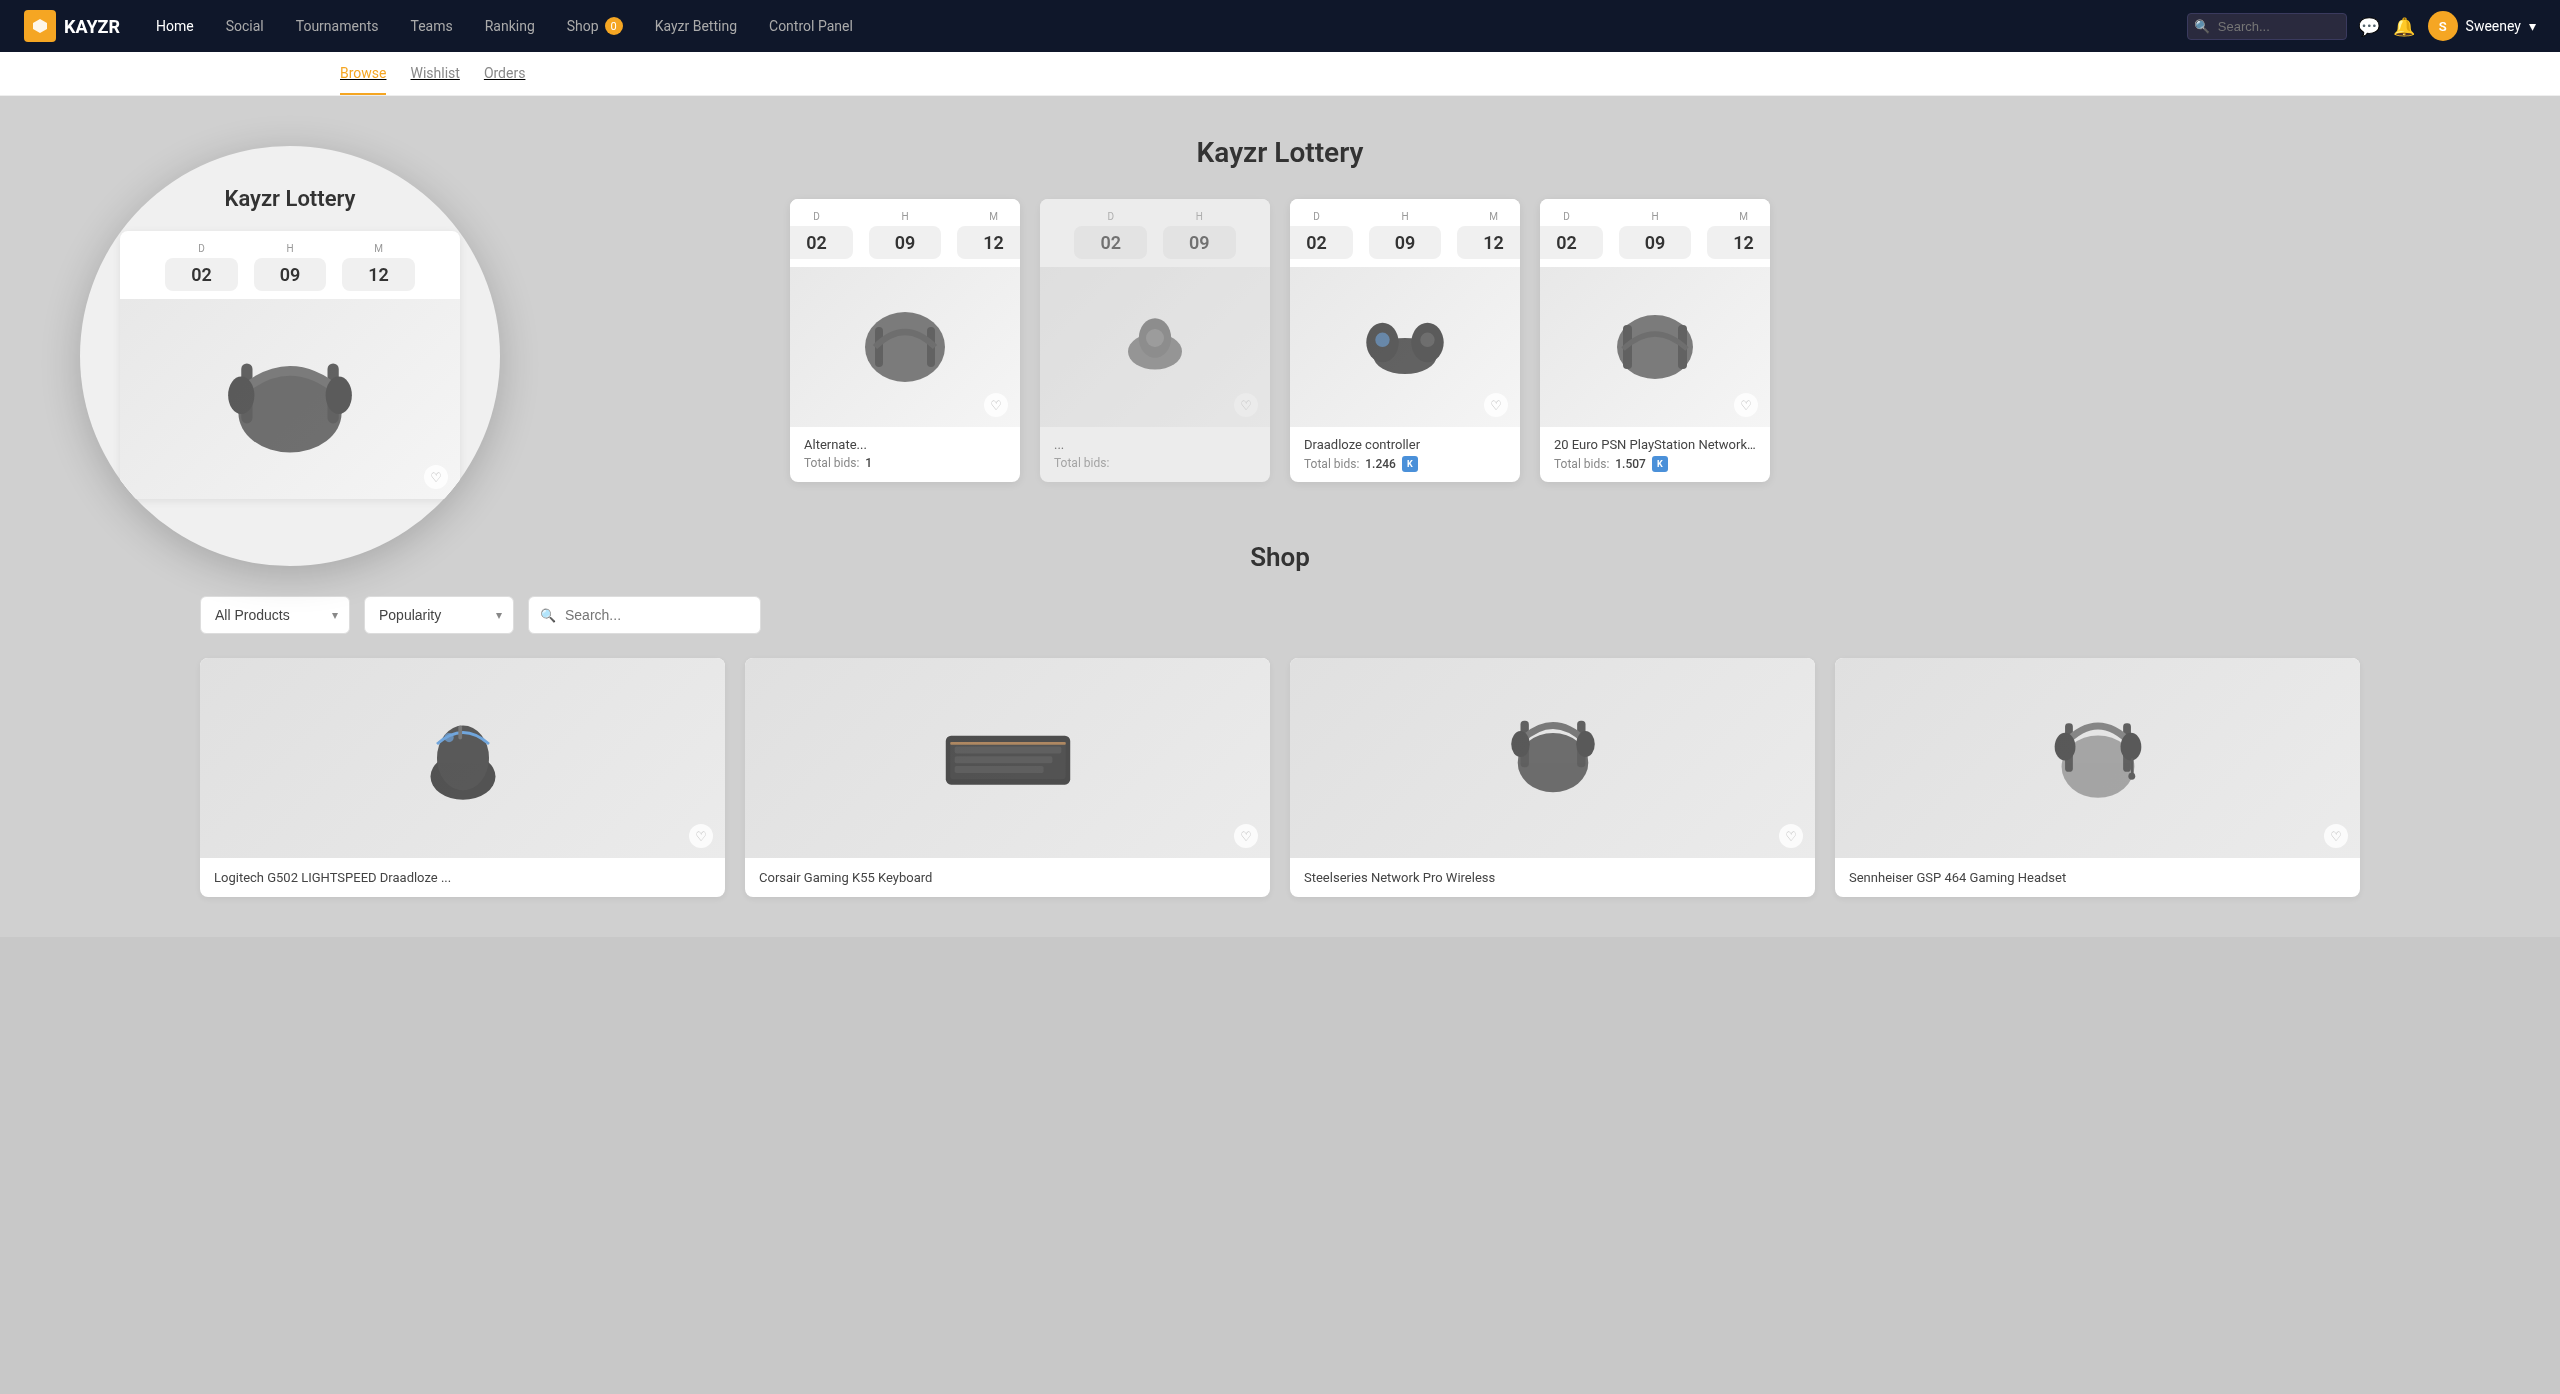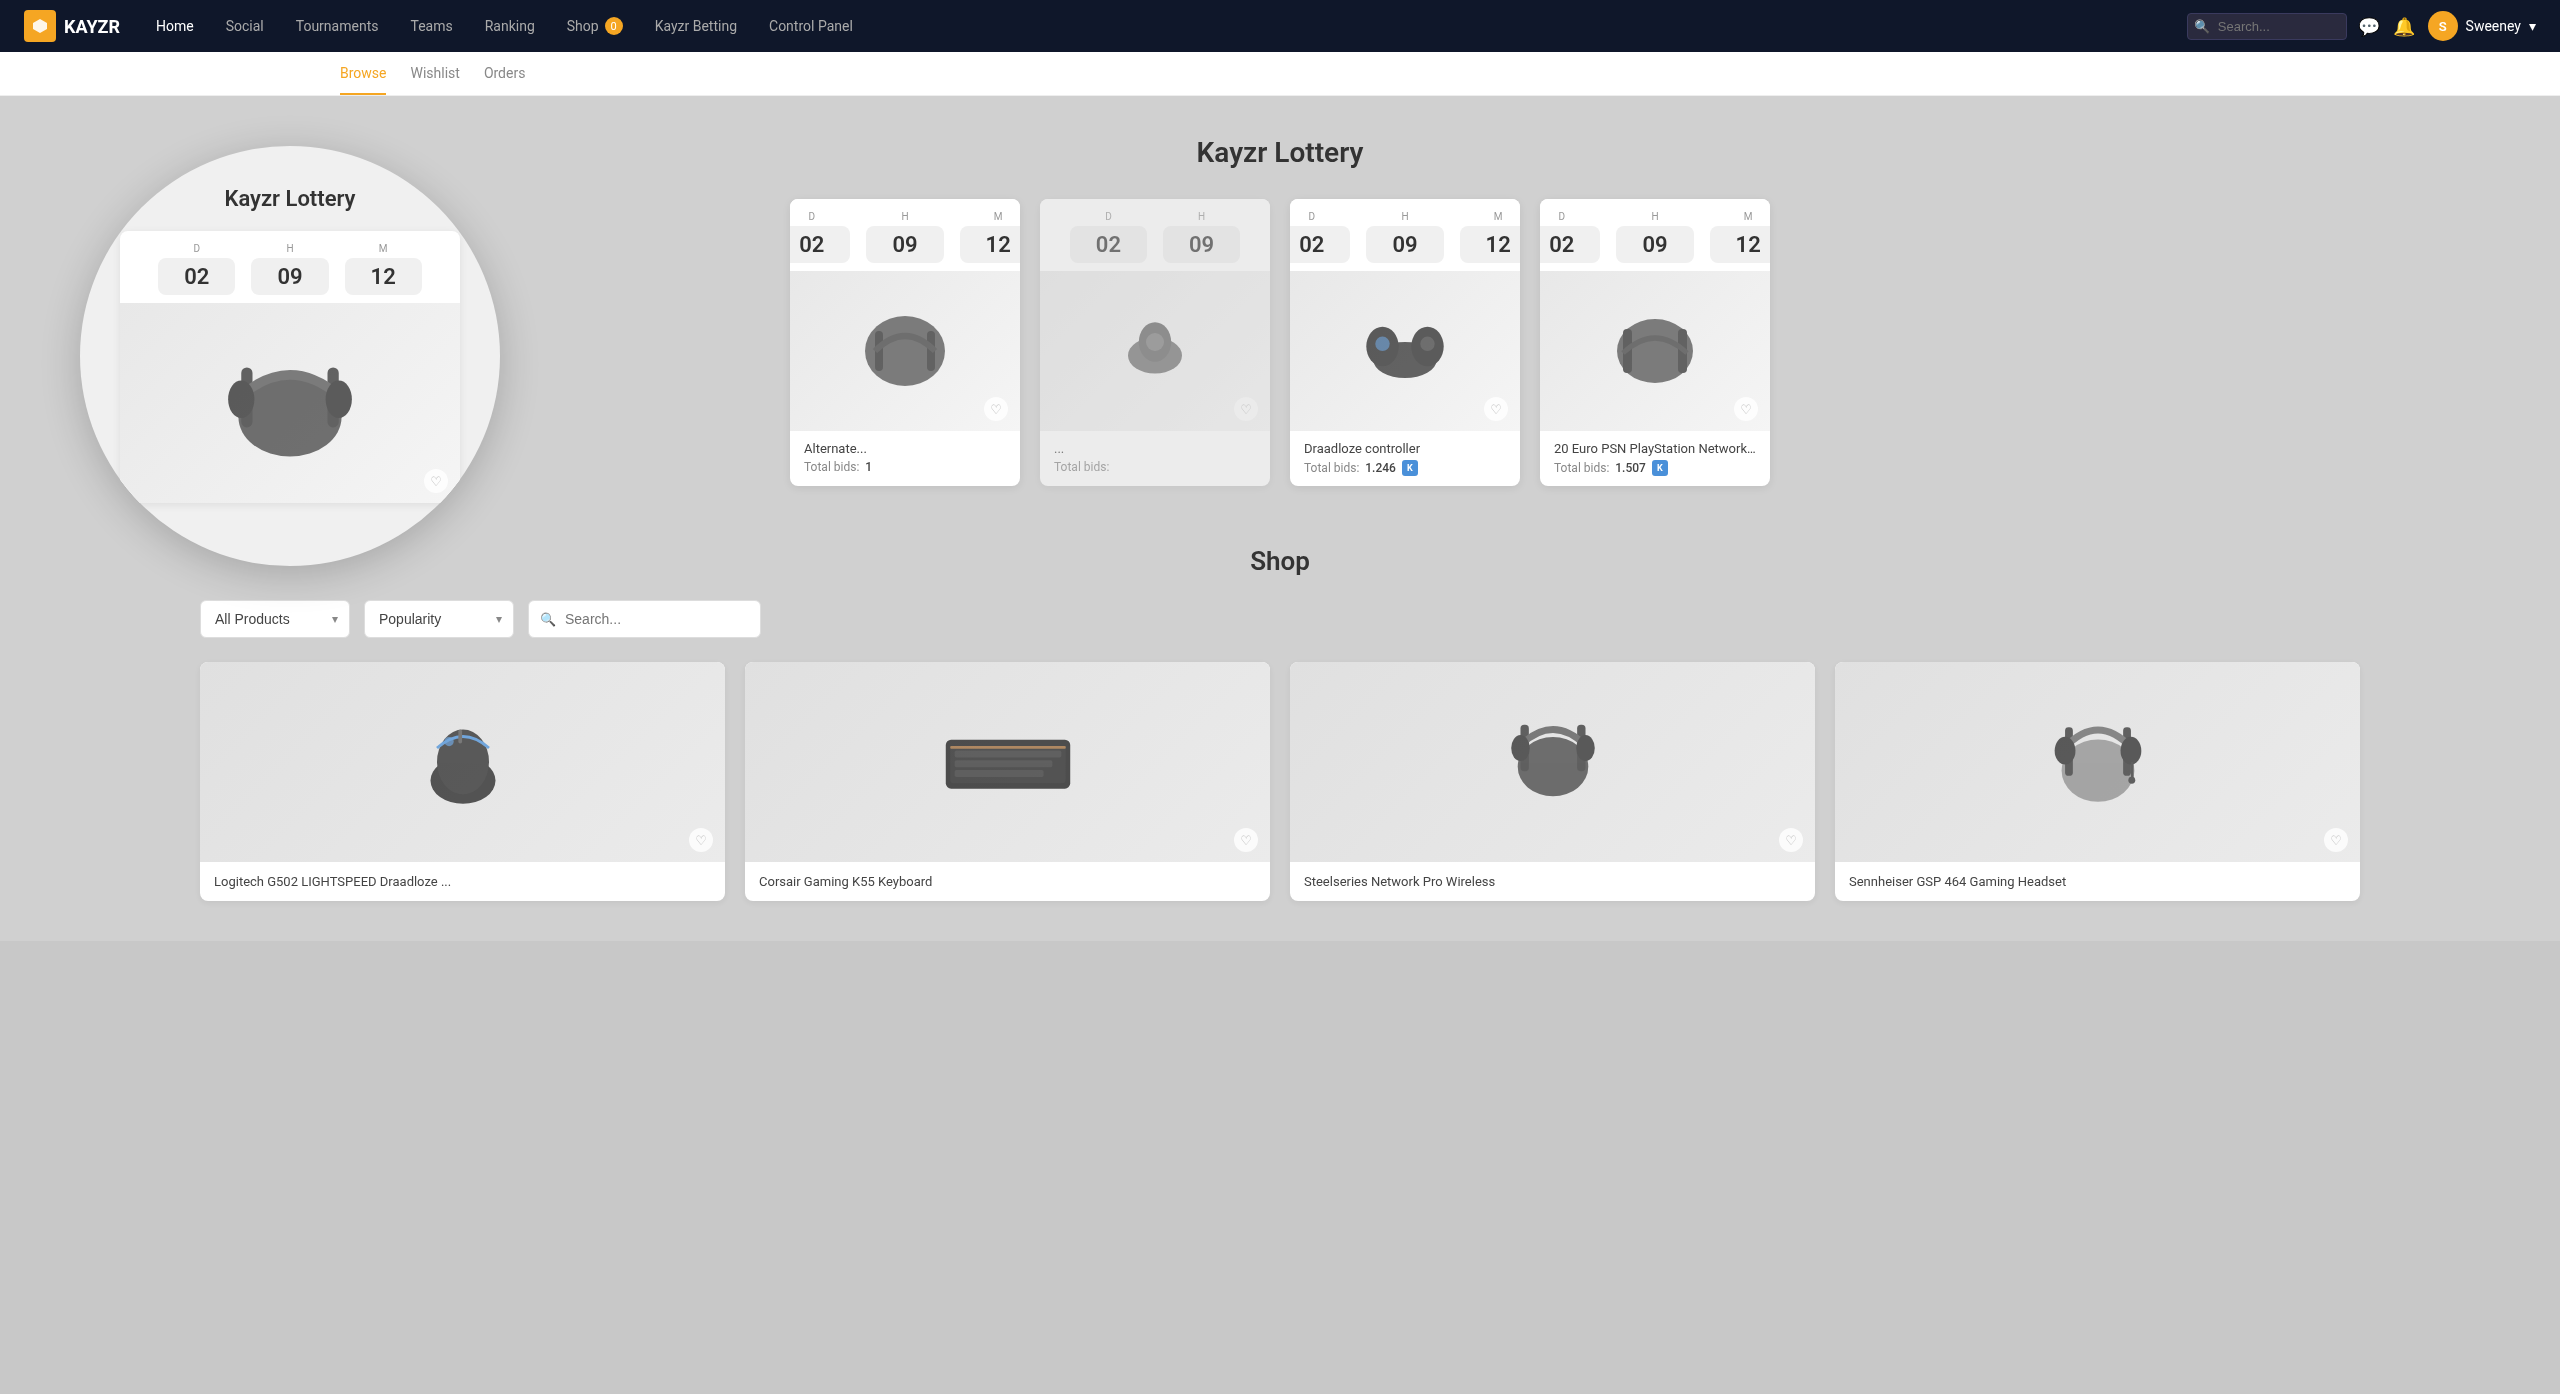--- a/index.html
+++ b/index.html
@@ -124,20 +124,21 @@
     .subnav {
       background: #fff;
       height: 44px;
       display: flex;
       align-items: center;
       padding: 8px 340px;
       gap: 24px;
       border-bottom: 1px solid #eee;
       position: relative;
       z-index: 99;
+      text-decoration: underline;
     }
     .subnav-link {
       font-size: 14px;
       color: #888;
       cursor: pointer;
       padding: 12px 0;
       border-bottom: 2px solid transparent;
       text-decoration: none;
     }
     .subnav-link.active {
@@ -192,21 +193,21 @@
     .timer-label {
       font-size: 10px;
       color: #999;
       text-transform: uppercase;
       margin-bottom: 4px;
     }
     .timer-value {
       background: #f0f0f0;
       border-radius: 8px;
       padding: 6px 26px;
-      font-size: 22px;
+      font-size: 18px;
       font-weight: 600;
       color: #333;
       min-width: 40px;
       display: inline-block;
     }
     .lottery-card-image {
       height: 160px;
       background: linear-gradient(135deg, #e8e8e8, #f5f5f5);
       display: flex;
       align-items: center;

